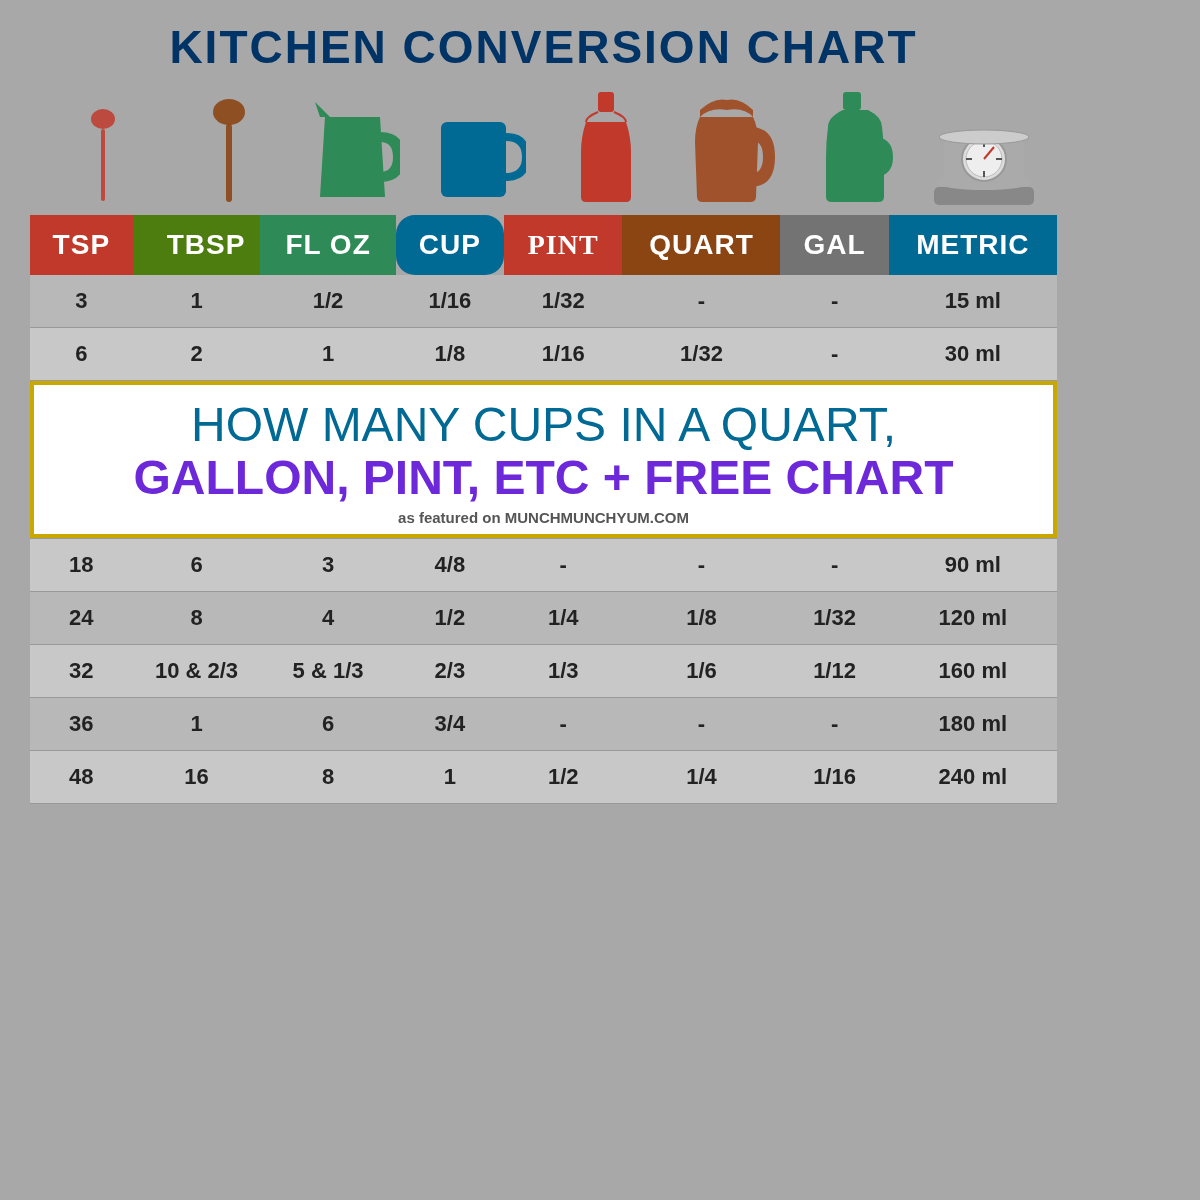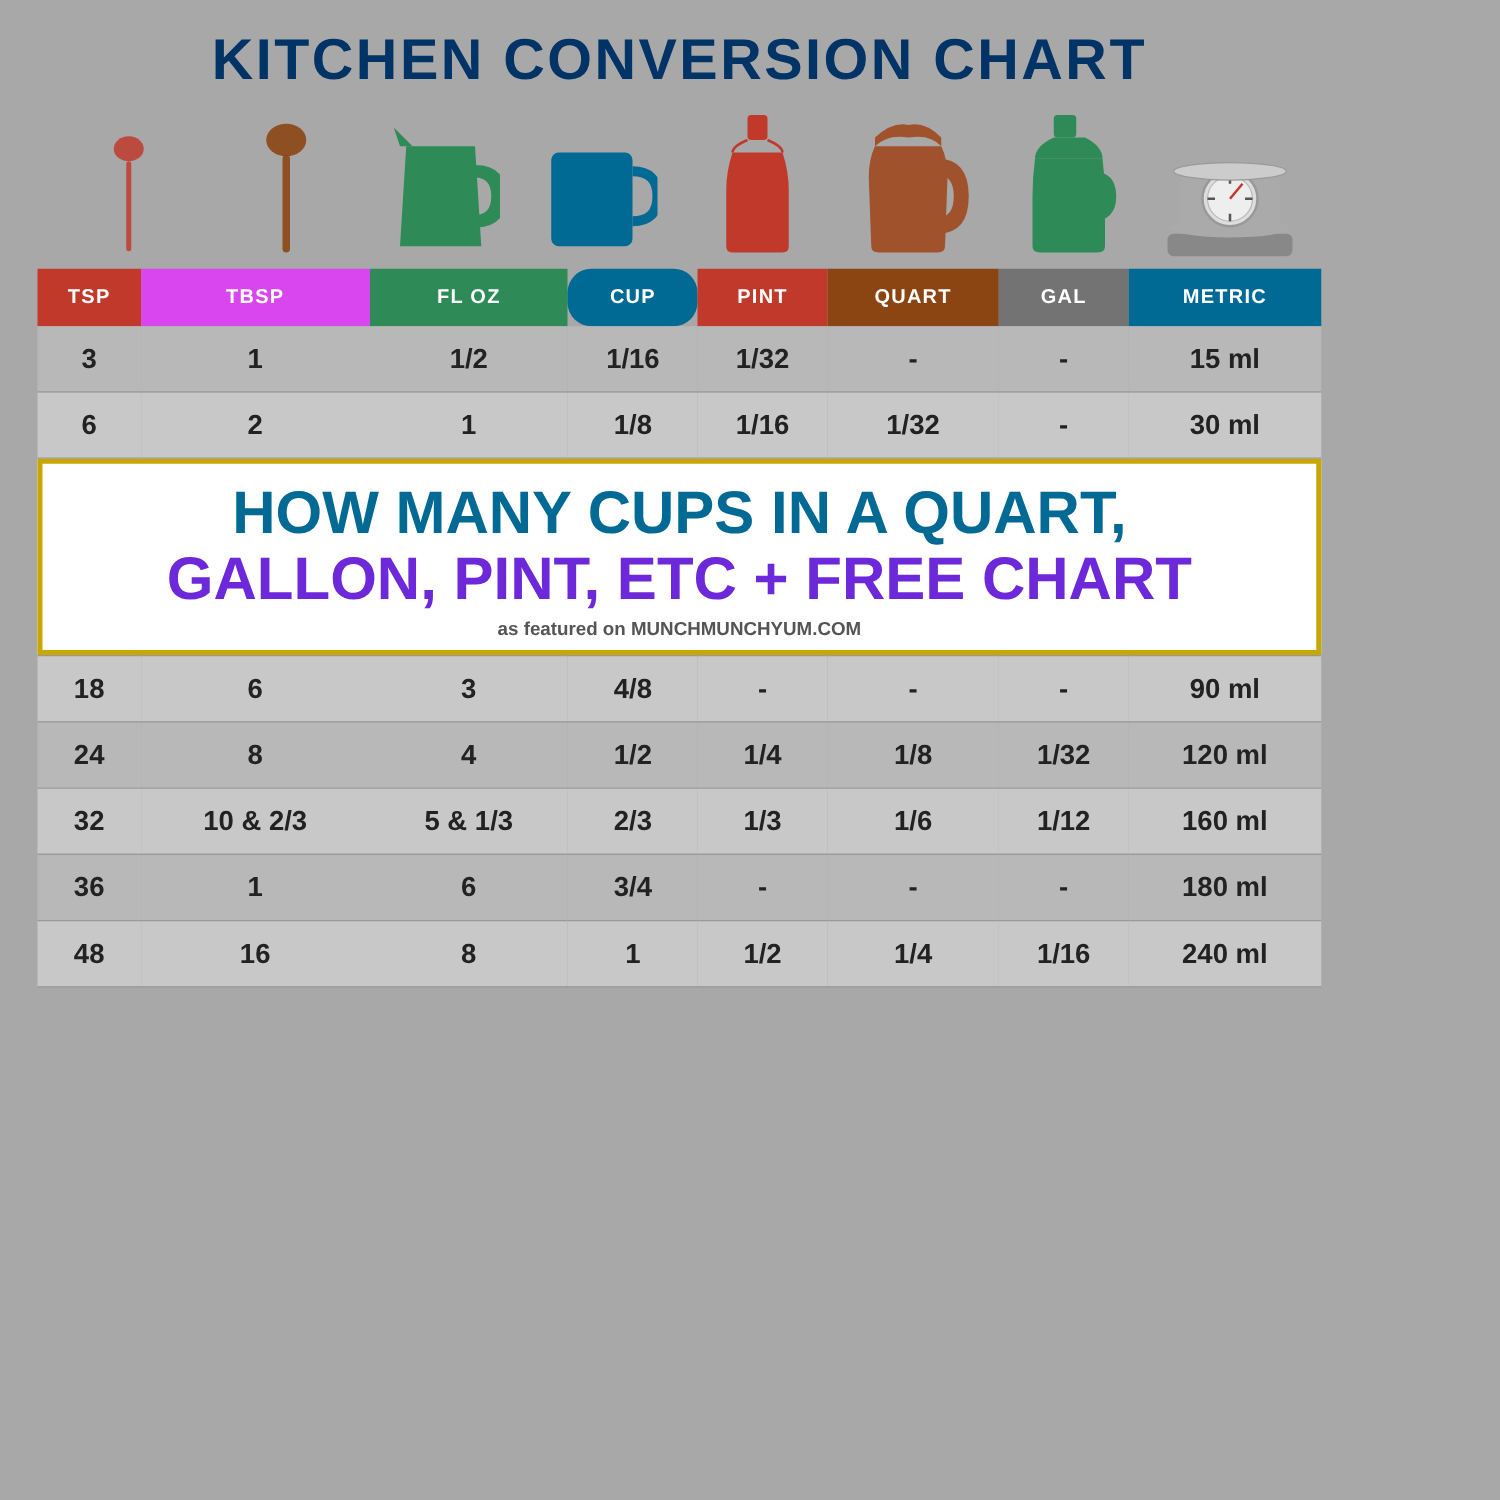--- a/index.html
+++ b/index.html
@@ -47,32 +47,32 @@
 
     .table-wrapper {
       width: 100%;
       max-width: 1100px;
     }
     table {
       width: 100%;
       border-collapse: collapse;
     }
     thead tr th {
-      font-size: 16px;
+      font-size: 28px;
       font-weight: 900;
       color: white;
-      padding: 14px 4px;
+      padding: 14px 15px;
       text-align: center;
       letter-spacing: 1px;
     }
     thead tr th:nth-child(1) { background: #c0392b; }
-    thead tr th:nth-child(2) { background: #d946ef; }
+    thead tr th:nth-child(2) { background: #4d7c0f; text-align: right; }
     thead tr th:nth-child(3) { background: #2e8b57; }
     thead tr th:nth-child(4) { background: #006994; border-radius: 19px; }
-    thead tr th:nth-child(5) { background: #c0392b; }
+    thead tr th:nth-child(5) { background: #c0392b; font-family: Liberation Serif, serif; }
     thead tr th:nth-child(6) { background: #8b4513; }
     thead tr th:nth-child(7) { background: #737373; }
     thead tr th:nth-child(8) { background: #006994; }
 
     tbody tr {
       background: #b8b8b8;
     }
     tbody tr:nth-child(even) {
       background: #c8c8c8;
     }
@@ -209,21 +209,21 @@
             <td>1</td>
             <td>1/8</td>
             <td>1/16</td>
             <td>1/32</td>
             <td>-</td>
             <td>30 ml</td>
           </tr>
           <tr style="background: transparent;">
             <td colspan="8" style="padding: 0px; background: transparent;">
               <div style="background: white; border: 4px solid rgb(200, 168, 0); padding: 14px 20px 8px;">
-                <div style="font-size: 48px; font-weight: 700; color: rgb(0, 105, 148); text-transform: uppercase; line-height: 1.1;">HOW MANY CUPS IN A QUART,</div>
+                <div style="font-size: 48px; font-weight: 400; color: rgb(0, 105, 148); text-transform: uppercase; line-height: 1.1;">HOW MANY CUPS IN A QUART,</div>
                 <div style="font-size: 48px; font-weight: 900; color: #6d28d9; text-transform: uppercase; line-height: 1.1;">GALLON, PINT, ETC + FREE CHART</div>
                 <div style="font-size: 15px; color: rgb(85, 85, 85); text-align: center; margin-top: 4px;">as featured on MUNCHMUNCHYUM.COM</div>
               </div>
             </td>
           </tr>
           <tr>
             <td>18</td>
             <td>6</td>
             <td>3</td>
             <td>4/8</td>

